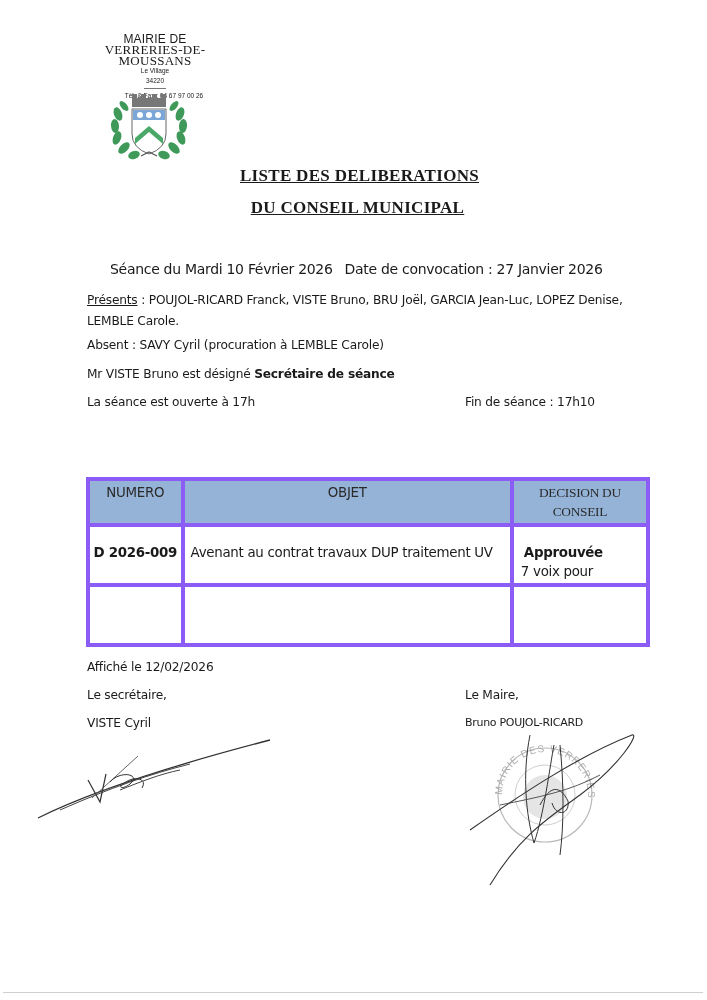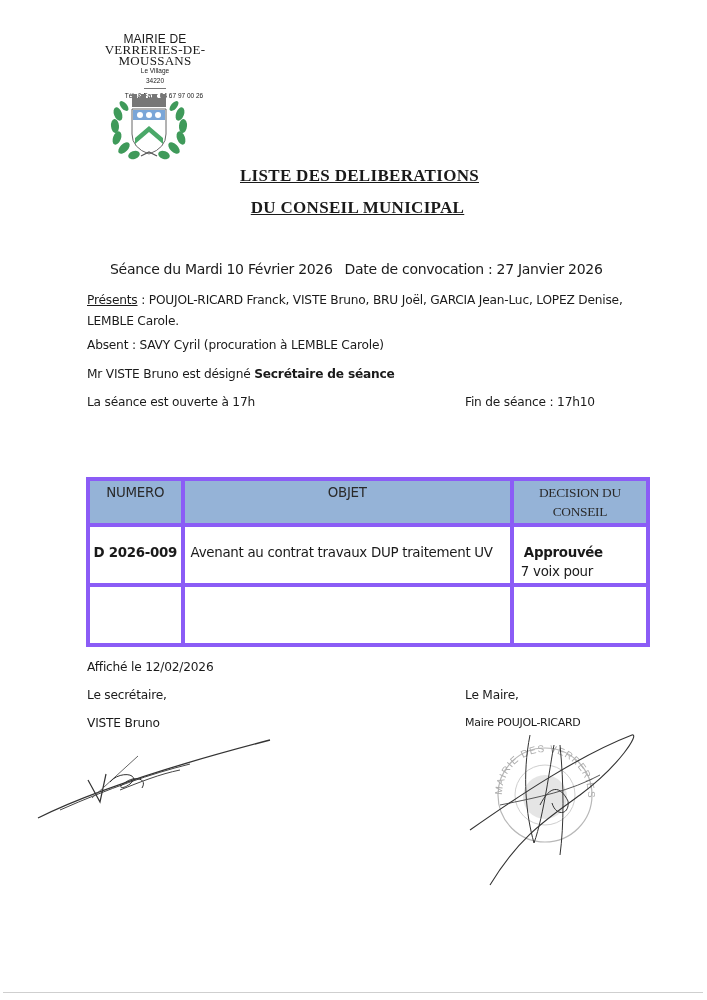--- a/index.html
+++ b/index.html
@@ -123,23 +123,23 @@
     <tr>
       <td class="num"></td>
       <td class="obj"></td>
       <td class="dec"></td>
     </tr>
   </tbody>
 </table>
 
 <div class="abs body-text affiche">Affiché le 12/02/2026</div>
 <div class="abs body-text sec-label">Le secrétaire,</div>
-<div class="abs body-text sec-name">VISTE Bruno</div>
+<div class="abs body-text sec-name">VISTE Cyril</div>
 <div class="abs body-text maire-label">Le Maire,</div>
-<div class="abs body-text maire-name">Maire POUJOL-RICARD</div>
+<div class="abs body-text maire-name">Bruno POUJOL-RICARD</div>
 
 <svg class="abs sig1" viewBox="0 0 250 95">
   <path d="M8 88 C60 62 140 36 240 10" stroke="#333" stroke-width="1.3" fill="none"></path>
   <path d="M30 80 C80 58 120 44 160 34" stroke="#444" stroke-width="1" fill="none"></path>
   <path d="M58 50 L70 72 L76 44" stroke="#333" stroke-width="1.2" fill="none"></path>
   <path d="M62 68 L108 26" stroke="#555" stroke-width="0.9" fill="none"></path>
   <path d="M80 52 C90 40 112 44 100 54 C92 60 86 58 96 52 C104 46 118 48 112 58" stroke="#333" stroke-width="1" fill="none"></path>
   <path d="M90 60 C110 52 130 44 150 40" stroke="#444" stroke-width="1" fill="none"></path>
 </svg>
 

